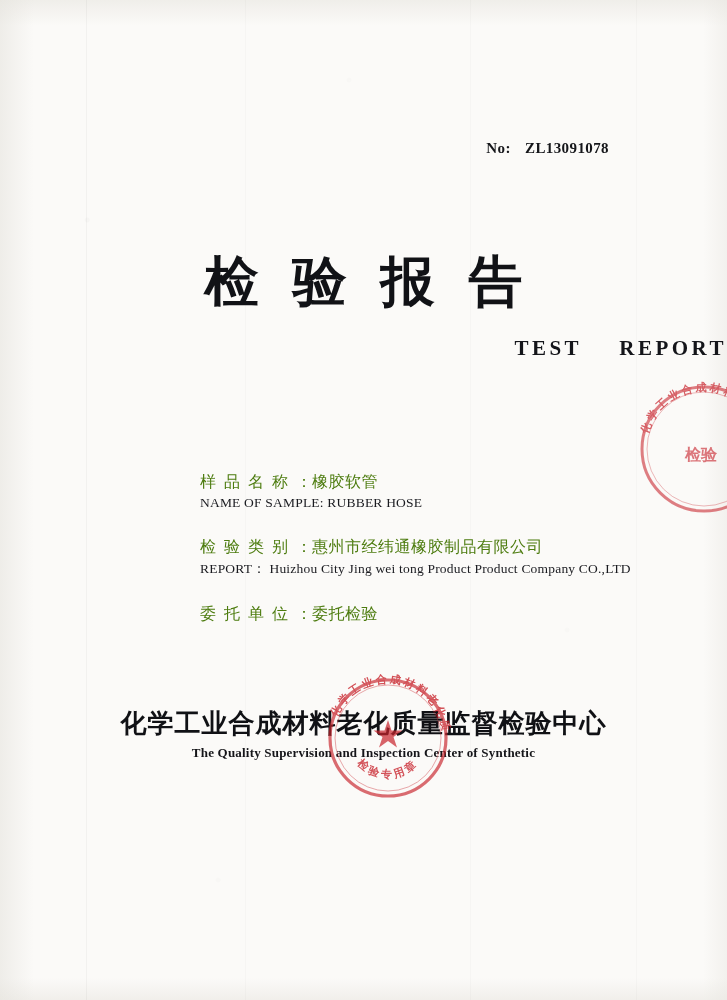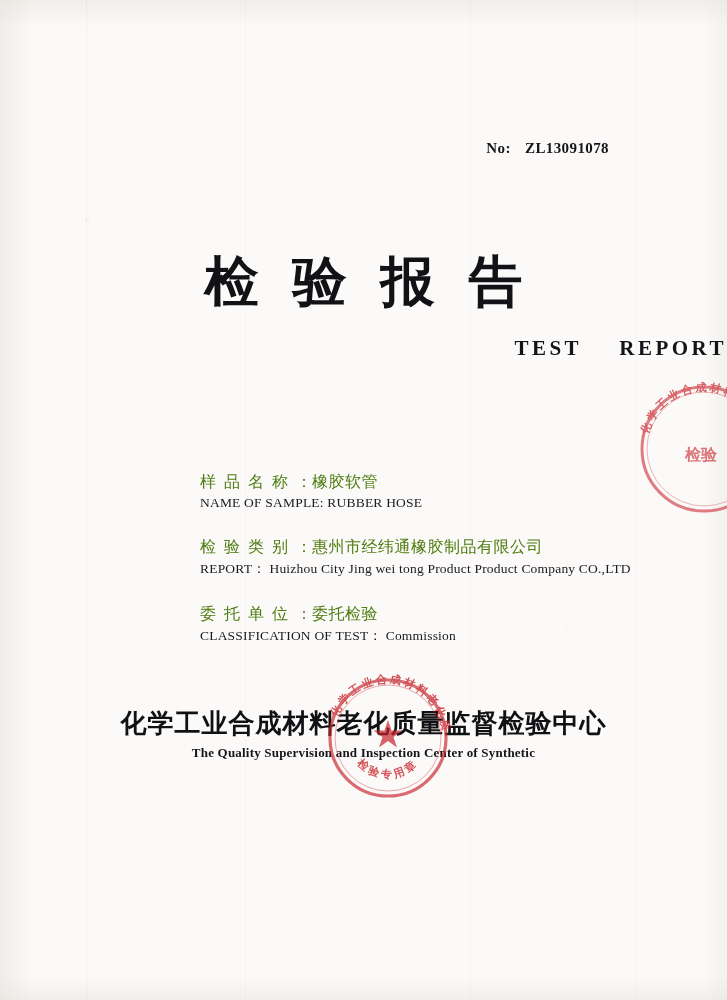--- a/index.html
+++ b/index.html
@@ -210,24 +210,20 @@
       </div>
       <div class="en">
         <span>REPORT：</span>
         <span>Huizhou City Jing wei tong Product Product Company CO.,LTD</span>
       </div>
     </div>
 
     <div class="field">
       <div class="cn">
         <span class="lbl">委托单位</span><span class="sep">：</span><span class="val">委托检验</span>
-      </div>
-      <div class="en">
-        <span>CLASSIFICATION OF TEST：</span>
-        <span>Commission</span>
       </div>
     </div>
 
   </div>
 
   <div class="center-name">
     <div class="cn">化学工业合成材料老化质量监督检验中心</div>
     <div class="en1">The Quality Supervision and Inspection Center of Synthetic</div>
   </div>
 

